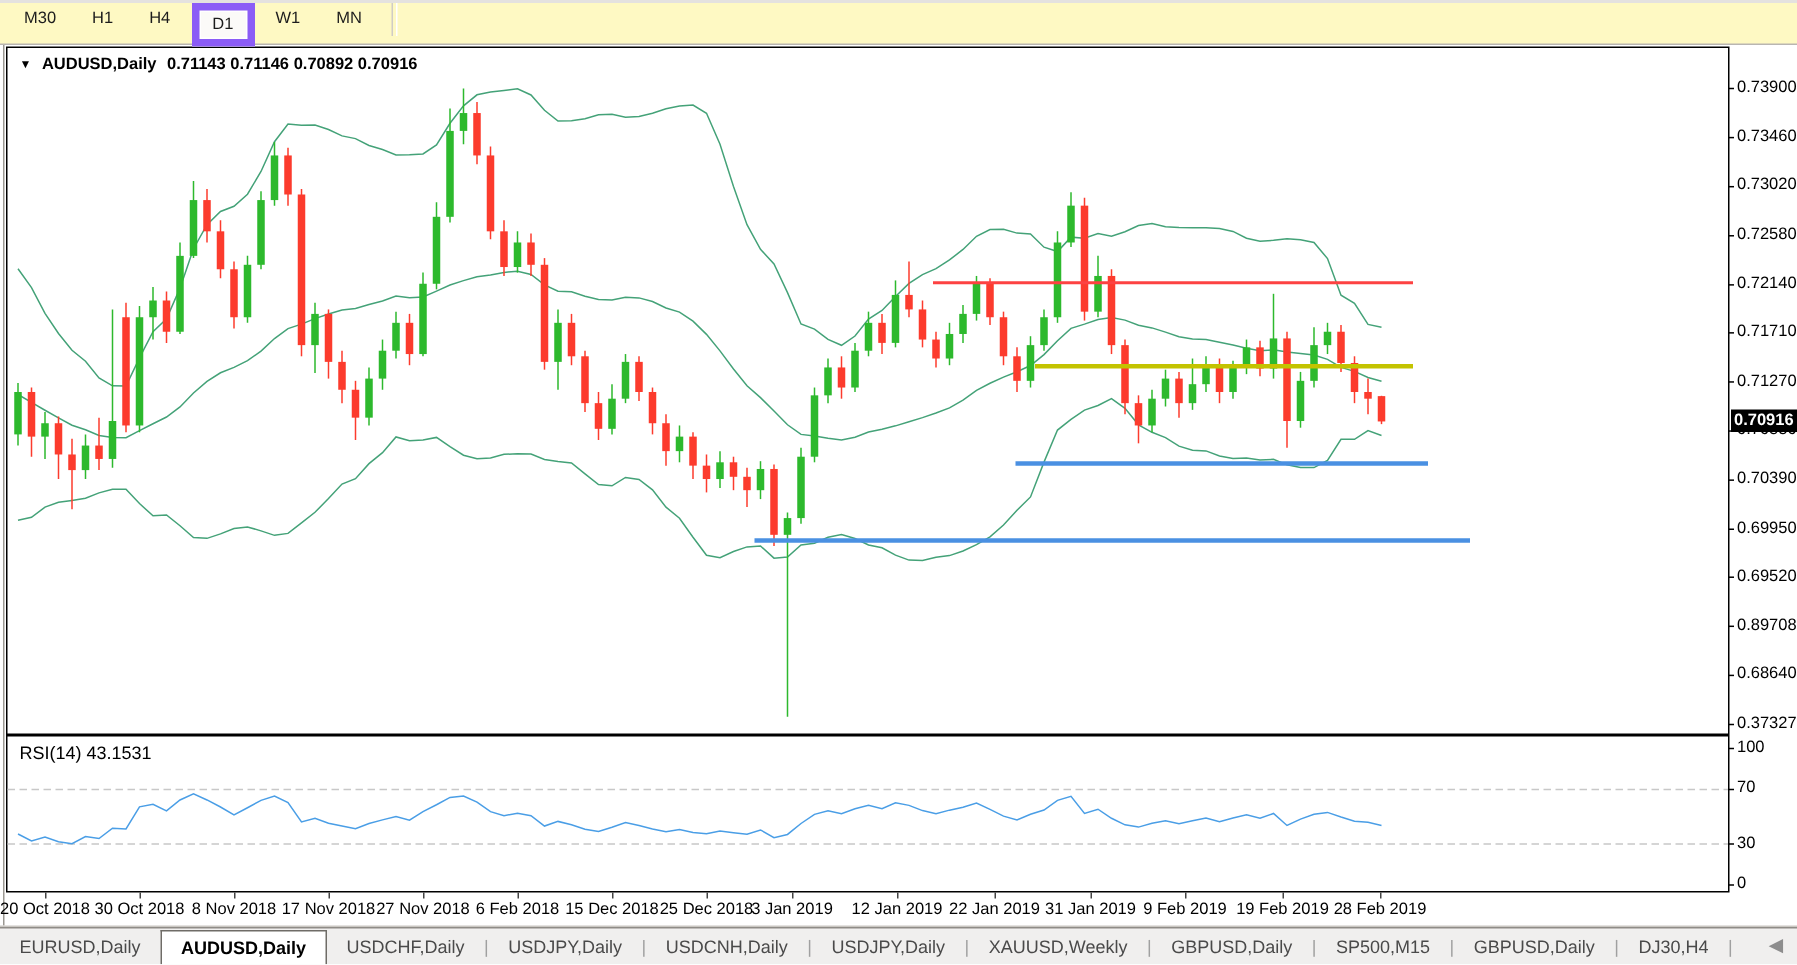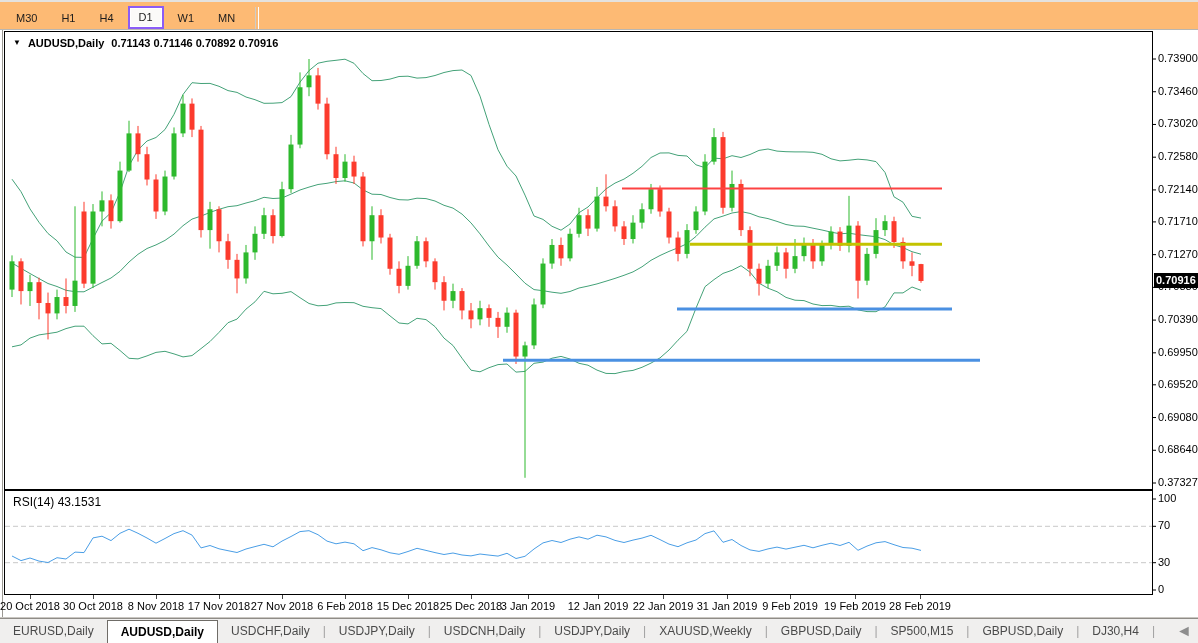--- a/index.html
+++ b/index.html
@@ -1,24 +1,24 @@
 <!DOCTYPE html>
 <html><head>
 <meta charset="utf-8">
 <style>
   html,body{margin:0;padding:0;background:#fff;}
   .screen{position:relative;width:1198px;height:643px;background:#fff;overflow:hidden;
           font-family:"Liberation Sans",sans-serif;-webkit-font-smoothing:none;}
   
-  .toolbar{position:absolute;left:0;top:0;width:1198px;height:30px;background:#fdba74;
+  .toolbar{position:absolute;left:0;top:0;width:1198px;height:30px;background:#fef9c3;
            border-top:2px solid #e4e2df;border-bottom:1px solid #b9b6b1;box-sizing:border-box;
-           display:flex;align-items:flex-end;padding-left:6px;z-index:6;}
+           display:flex;align-items:flex-start;padding-left:6px;z-index:6;}
   .tfbtn{font-size:11px;color:#1c1c1c;padding:4px 9px;margin-right:4px;border:1px solid transparent;
          cursor:default;line-height:11px;}
-  .tfbtn.active{border:2px solid #8b5cf6;background:#fbfaf8;box-shadow:inset 0 0 0 1px #fff;}
+  .tfbtn.active{border:5px solid #8b5cf6;background:#fbfaf8;box-shadow:inset 0 0 0 1px #fff;}
   .tbsep{width:2px;height:22px;border-left:1px solid #cfccc6;border-right:1px solid #fff;margin:0 6px;}
   
   svg{position:absolute;left:0;top:0;z-index:1;}
   .chart-title{position:absolute;left:13px;top:37px;z-index:2;font-size:11px;font-weight:bold;
                color:#000;display:flex;align-items:center;gap:7px;white-space:nowrap;}
   .dd-arrow{font-size:8px;line-height:8px;color:#000;}
   .rsi-label{position:absolute;left:13px;top:495px;z-index:2;font-size:12px;color:#000;white-space:nowrap;}
   .axlab{position:absolute;z-index:2;font-size:11px;color:#000;white-space:nowrap;}
   .datelab{position:absolute;z-index:2;font-size:11px;color:#000;width:90px;text-align:center;}
   .price-badge{position:absolute;left:1154px;width:44px;height:15px;z-index:3;background:#000;color:#fff;
@@ -329,21 +329,21 @@
       <div class="axlab" style="left: 1158px; top: 84.7298px;">0.73460</div>
       <div class="axlab" style="left: 1158px; top: 117.46px;">0.73020</div>
       <div class="axlab" style="left: 1158px; top: 150.189px;">0.72580</div>
       <div class="axlab" style="left: 1158px; top: 182.919px;">0.72140</div>
       <div class="axlab" style="left: 1158px; top: 214.905px;">0.71710</div>
       <div class="axlab" style="left: 1158px; top: 247.635px;">0.71270</div>
       <div class="axlab" style="left: 1158px; top: 280.365px;">0.70830</div>
       <div class="axlab" style="left: 1158px; top: 313.095px;">0.70390</div>
       <div class="axlab" style="left: 1158px; top: 345.825px;">0.69950</div>
       <div class="axlab" style="left: 1158px; top: 377.811px;">0.69520</div>
-      <div class="axlab" style="left: 1158px; top: 410.54px;">0.69080</div>
+      <div class="axlab" style="left: 1158px; top: 410.54px;">0.89708</div>
       <div class="axlab" style="left: 1158px; top: 443.27px;">0.68640</div>
       <div class="axlab" style="left: 1158px; top: 476px;">0.37327</div>
     </div>
   <div id="rsi-axis">
       <div class="axlab" style="left: 1158px; top: 492px;">100</div>
       <div class="axlab" style="left: 1158px; top: 519.3px;">70</div>
       <div class="axlab" style="left: 1158px; top: 555.7px;">30</div>
       <div class="axlab" style="left: 1158px; top: 583px;">0</div>
     </div>
   <div id="date-axis">

